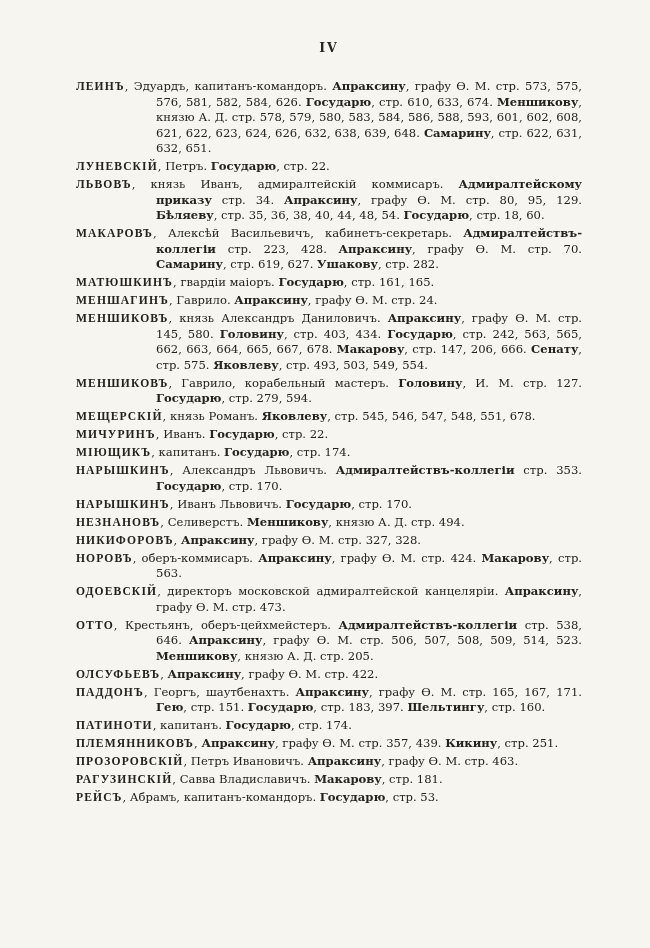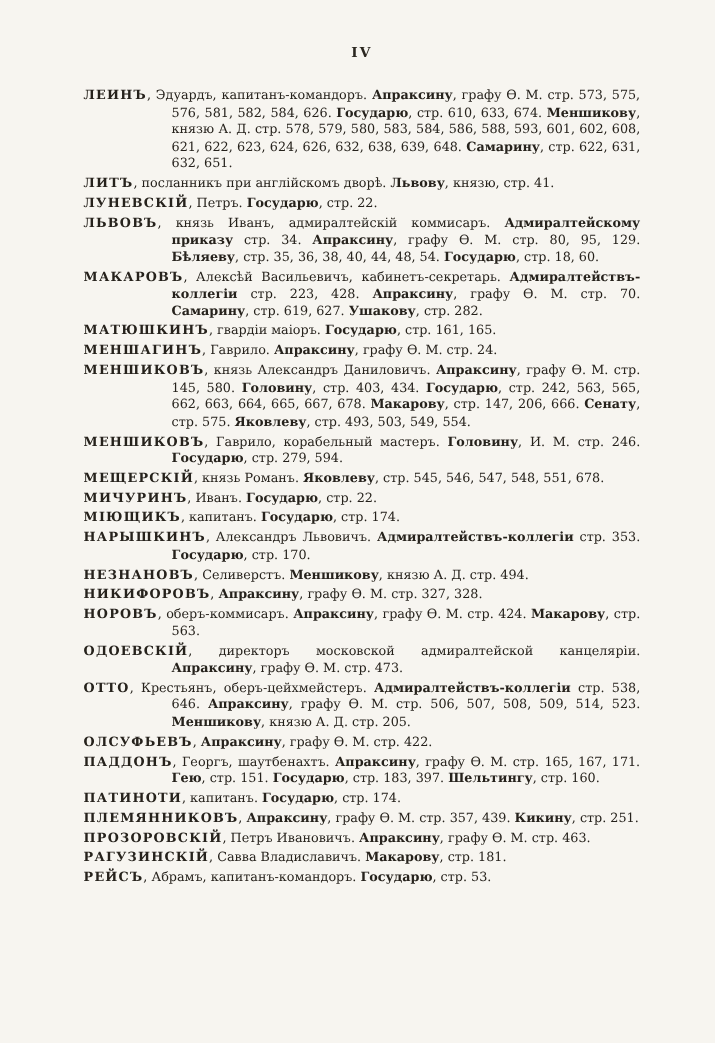--- a/index.html
+++ b/index.html
@@ -39,41 +39,42 @@
     padding-left: 80px;
     text-indent: -80px;
   }
   .b {
     font-weight: bold;
     margin-top: 26px;
   }
   .nm {
     font-weight: bold;
     letter-spacing: 1.1px;
+    font-family: Liberation Serif, serif;
   }
 </style>
 </head>
 <body>
 
 <div class="page">
   <div class="page-number">IV</div>
   <div class="entries">
       <p class="entry"><span class="nm">ЛЕИНЪ</span><span class="">, Эдуардъ, капитанъ-командоръ. </span><span class="b">Апраксину</span><span class="">, графу Ѳ. М. стр. 573, 575, 576, 581, 582, 584, 626. </span><span class="b">Государю</span><span class="">, стр. 610, 633, 674. </span><span class="b">Меншикову</span><span class="">, князю А. Д. стр. 578, 579, 580, 583, 584, 586, 588, 593, 601, 602, 608, 621, 622, 623, 624, 626, 632, 638, 639, 648. </span><span class="b">Самарину</span><span class="">, стр. 622, 631, 632, 651.</span></p>
-      <p class="entry"><span class="nm">ЛИТЪ</span><span class="">, посланникъ при англійскомъ дворѣ. </span><span class="b">Львову</span><span class="">, князю, стр. 41.</span></p>
       <p class="entry"><span class="nm">ЛУНЕВСКІЙ</span><span class="">, Петръ. </span><span class="b">Государю</span><span class="">, стр. 22.</span></p>
       <p class="entry"><span class="nm">ЛЬВОВЪ</span><span class="">, князь Иванъ, адмиралтейскій коммисаръ. </span><span class="b">Адмиралтейскому приказу</span><span class=""> стр. 34. </span><span class="b">Апраксину</span><span class="">, графу Ѳ. М. стр. 80, 95, 129. </span><span class="b">Бѣляеву</span><span class="">, стр. 35, 36, 38, 40, 44, 48, 54. </span><span class="b">Государю</span><span class="">, стр. 18, 60.</span></p>
       <p class="entry"><span class="nm">МАКАРОВЪ</span><span class="">, Алексѣй Васильевичъ, кабинетъ-секретарь. </span><span class="b">Адмиралтействъ-коллегіи</span><span class=""> стр. 223, 428. </span><span class="b">Апраксину</span><span class="">, графу Ѳ. М. стр. 70. </span><span class="b">Самарину</span><span class="">, стр. 619, 627. </span><span class="b">Ушакову</span><span class="">, стр. 282.</span></p>
       <p class="entry"><span class="nm">МАТЮШКИНЪ</span><span class="">, гвардіи маіоръ. </span><span class="b">Государю</span><span class="">, стр. 161, 165.</span></p>
       <p class="entry"><span class="nm">МЕНШАГИНЪ</span><span class="">, Гаврило. </span><span class="b">Апраксину</span><span class="">, графу Ѳ. М. стр. 24.</span></p>
       <p class="entry"><span class="nm">МЕНШИКОВЪ</span><span class="">, князь Александръ Даниловичъ. </span><span class="b">Апраксину</span><span class="">, графу Ѳ. М. стр. 145, 580. </span><span class="b">Головину</span><span class="">, стр. 403, 434. </span><span class="b">Государю</span><span class="">, стр. 242, 563, 565, 662, 663, 664, 665, 667, 678. </span><span class="b">Макарову</span><span class="">, стр. 147, 206, 666. </span><span class="b">Сенату</span><span class="">, стр. 575. </span><span class="b">Яковлеву</span><span class="">, стр. 493, 503, 549, 554.</span></p>
-      <p class="entry"><span class="nm">МЕНШИКОВЪ</span><span class="">, Гаврило, корабельный мастеръ. </span><span class="b">Головину</span><span class="">, И. М. стр. 246. </span><span class="b">Государю</span><span class="">, стр. 279, 594.</span></p>
+      <p class="entry"><span class="nm">МЕНШИКОВЪ</span><span class="">, Гаврило, корабельный мастеръ. </span><span class="b">Головину</span><span class="">, И. М. стр. 127. </span><span class="b">Государю</span><span class="">, стр. 279, 594.</span></p>
       <p class="entry"><span class="nm">МЕЩЕРСКІЙ</span><span class="">, князь Романъ. </span><span class="b">Яковлеву</span><span class="">, стр. 545, 546, 547, 548, 551, 678.</span></p>
       <p class="entry"><span class="nm">МИЧУРИНЪ</span><span class="">, Иванъ. </span><span class="b">Государю</span><span class="">, стр. 22.</span></p>
       <p class="entry"><span class="nm">МІЮЩИКЪ</span><span class="">, капитанъ. </span><span class="b">Государю</span><span class="">, стр. 174.</span></p>
       <p class="entry"><span class="nm">НАРЫШКИНЪ</span><span class="">, Александръ Львовичъ. </span><span class="b">Адмиралтействъ-коллегіи</span><span class=""> стр. 353. </span><span class="b">Государю</span><span class="">, стр. 170.</span></p>
+      <p class="entry"><span class="nm">НАРЫШКИНЪ</span><span class="">, Иванъ Львовичъ. </span><span class="b">Государю</span><span class="">, стр. 170.</span></p>
       <p class="entry"><span class="nm">НЕЗНАНОВЪ</span><span class="">, Селиверстъ. </span><span class="b">Меншикову</span><span class="">, князю А. Д. стр. 494.</span></p>
       <p class="entry"><span class="nm">НИКИФОРОВЪ</span><span class="">, </span><span class="b">Апраксину</span><span class="">, графу Ѳ. М. стр. 327, 328.</span></p>
       <p class="entry"><span class="nm">НОРОВЪ</span><span class="">, оберъ-коммисаръ. </span><span class="b">Апраксину</span><span class="">, графу Ѳ. М. стр. 424. </span><span class="b">Макарову</span><span class="">, стр. 563.</span></p>
       <p class="entry"><span class="nm">ОДОЕВСКІЙ</span><span class="">, директоръ московской адмиралтейской канцеляріи. </span><span class="b">Апраксину</span><span class="">, графу Ѳ. М. стр. 473.</span></p>
       <p class="entry"><span class="nm">ОТТО</span><span class="">, Крестьянъ, оберъ-цейхмейстеръ. </span><span class="b">Адмиралтействъ-коллегіи</span><span class=""> стр. 538, 646. </span><span class="b">Апраксину</span><span class="">, графу Ѳ. М. стр. 506, 507, 508, 509, 514, 523. </span><span class="b">Меншикову</span><span class="">, князю А. Д. стр. 205.</span></p>
       <p class="entry"><span class="nm">ОЛСУФЬЕВЪ</span><span class="">, </span><span class="b">Апраксину</span><span class="">, графу Ѳ. М. стр. 422.</span></p>
       <p class="entry"><span class="nm">ПАДДОНЪ</span><span class="">, Георгъ, шаутбенахтъ. </span><span class="b">Апраксину</span><span class="">, графу Ѳ. М. стр. 165, 167, 171. </span><span class="b">Гею</span><span class="">, стр. 151. </span><span class="b">Государю</span><span class="">, стр. 183, 397. </span><span class="b">Шельтингу</span><span class="">, стр. 160.</span></p>
       <p class="entry"><span class="nm">ПАТИНОТИ</span><span class="">, капитанъ. </span><span class="b">Государю</span><span class="">, стр. 174.</span></p>
       <p class="entry"><span class="nm">ПЛЕМЯННИКОВЪ</span><span class="">, </span><span class="b">Апраксину</span><span class="">, графу Ѳ. М. стр. 357, 439. </span><span class="b">Кикину</span><span class="">, стр. 251.</span></p>
       <p class="entry"><span class="nm">ПРОЗОРОВСКІЙ</span><span class="">, Петръ Ивановичъ. </span><span class="b">Апраксину</span><span class="">, графу Ѳ. М. стр. 463.</span></p>

